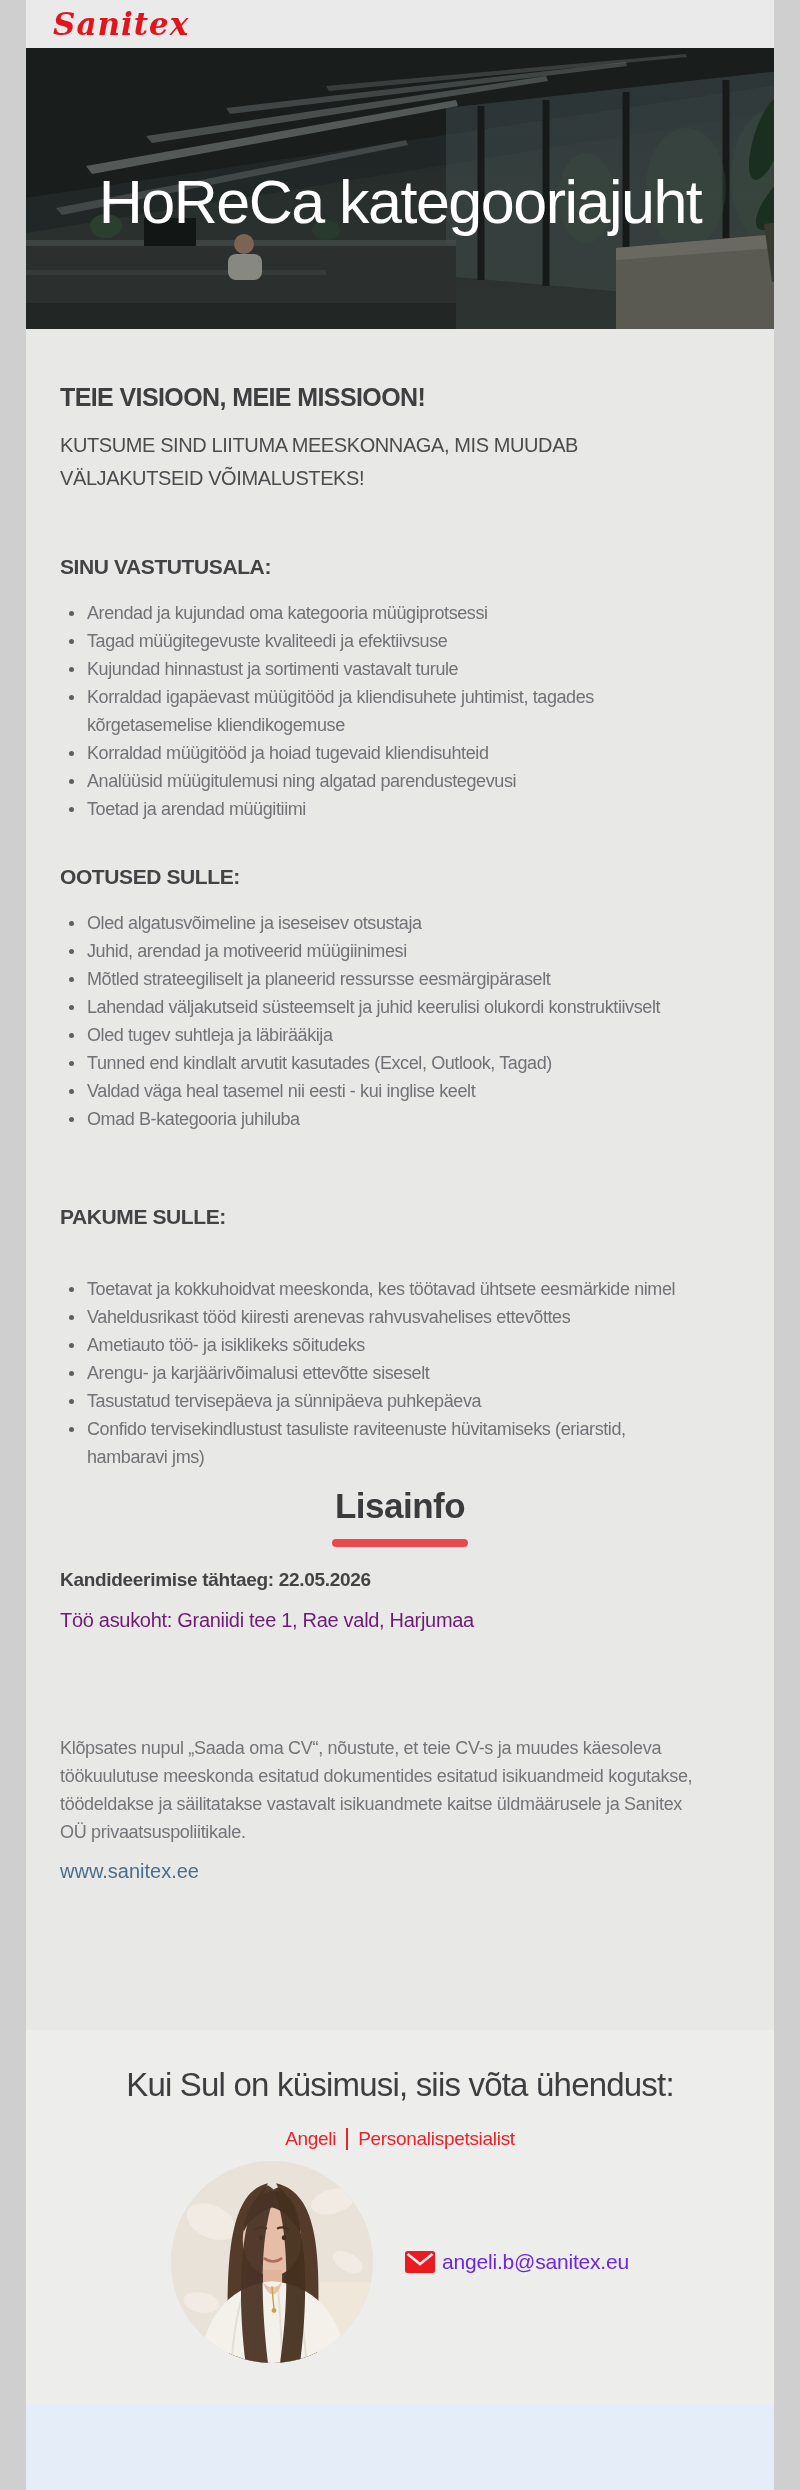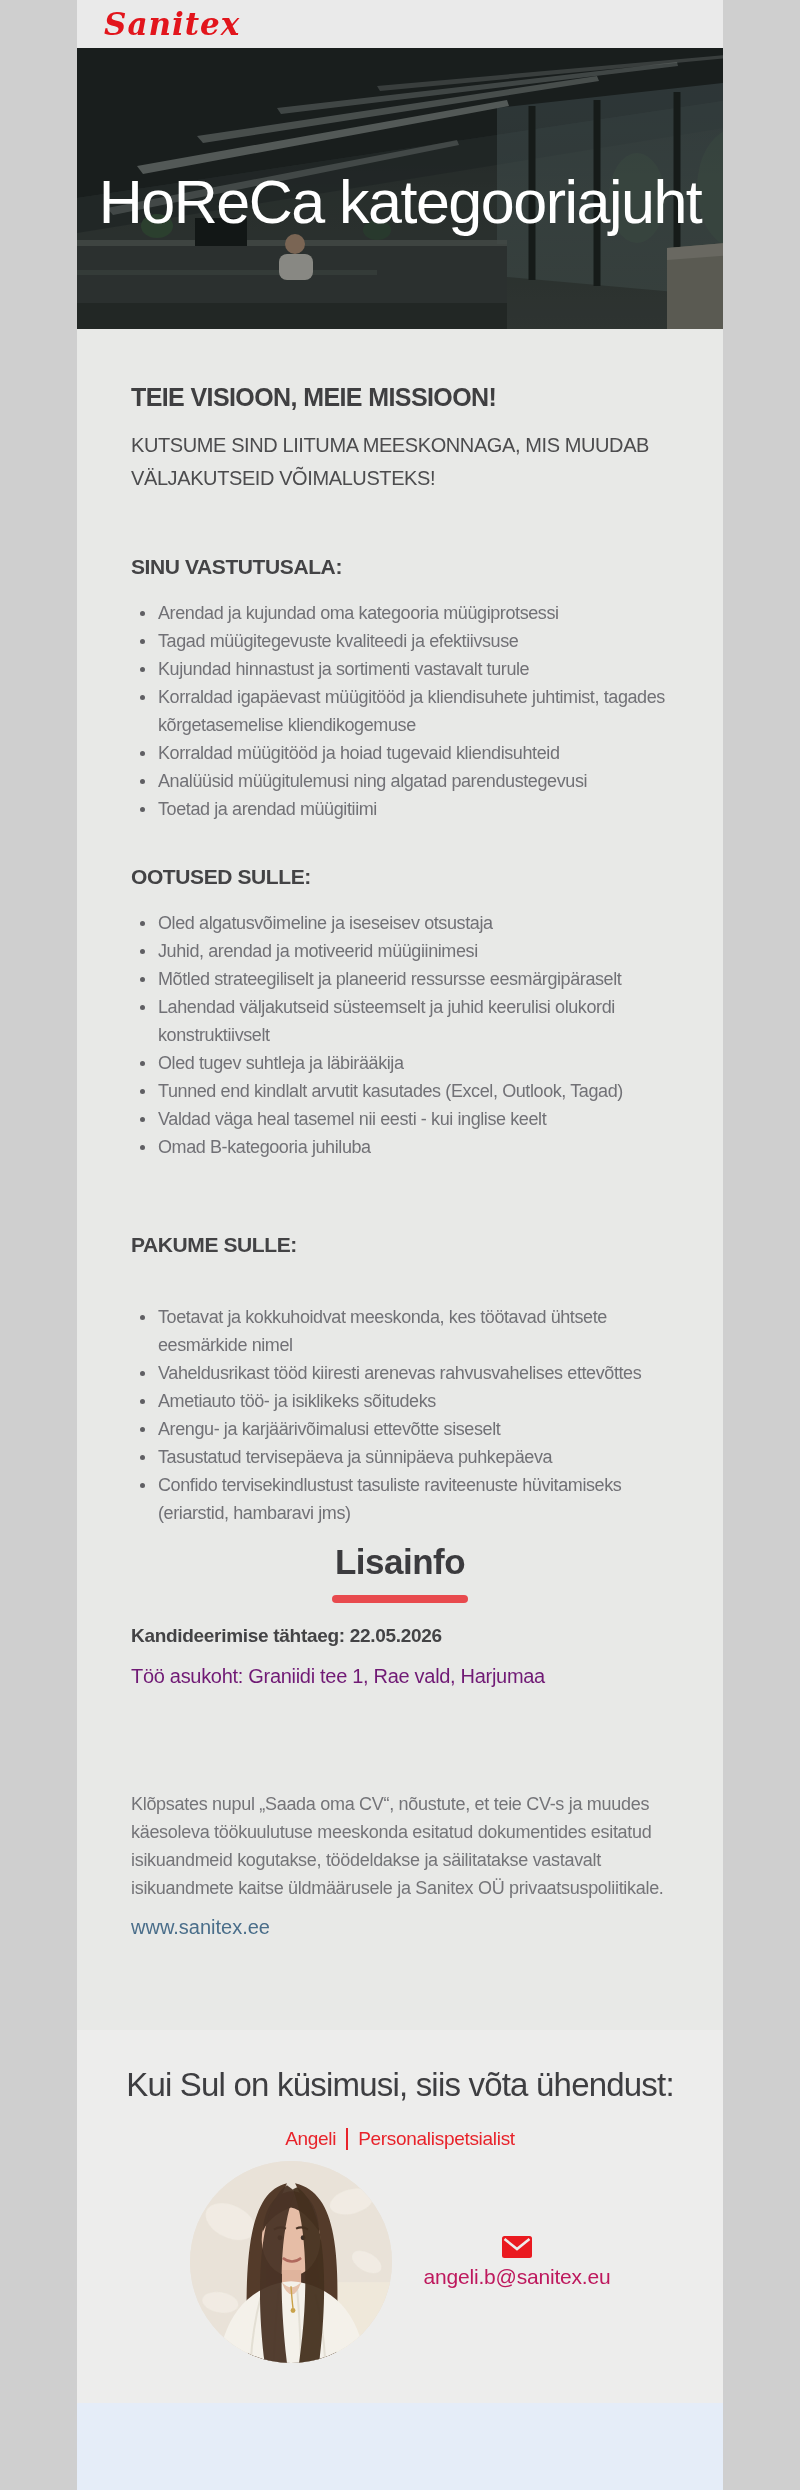--- a/index.html
+++ b/index.html
@@ -1,38 +1,38 @@
 <!DOCTYPE html>
 <html><head>
 <meta charset="utf-8">
 <style>
   * { margin:0; padding:0; box-sizing:border-box; }
   html,body { background:#cfcfcf; }
   .page {
-    width:646px; height:2490px; margin:0 auto; position:relative;
+    width:748px; height:2490px; margin:0 auto; position:relative;
     background:#e8e9e7; overflow:hidden;
     font-family:"Liberation Sans", sans-serif;
     -webkit-font-smoothing:antialiased;
   }
   
   .logo-band { height:48px; background:#eaeaea; display:flex; align-items:center; padding-left:27px; }
   .logo {
     font-family:"DejaVu Serif", serif; font-style:italic; font-weight:bold;
     font-size:31px; color:#e2151c; letter-spacing:1px;
   }
   
   .hero { position:relative; height:281px; overflow:hidden; background:#1d4ed8; }
   .hero svg { position:absolute; inset:0; display:block; }
   .hero-title {
     position:absolute; left:0; right:0; top:124px; text-align:center;
     color:#ffffff; font-size:61px; font-weight:500; letter-spacing:-1.5px;
     font-stretch:semi-condensed; line-height:1; white-space:nowrap;
   }
   
-  .content { height:1701px; padding:0 54px; overflow:hidden; }
+  .content { height:1701px; padding:0 34px; overflow:hidden; }
   .intro-heading {
     margin-top:54px; font-size:25px; font-weight:bold; color:#3f3f41;
     letter-spacing:-0.6px; font-stretch:condensed;
   }
   .intro-sub {
     margin-top:17px; font-size:20px; line-height:33px; color:#4c4c4e;
     letter-spacing:-0.4px; font-stretch:condensed; max-width:640px;
   }
   .sec-heading {
     font-size:21px; font-weight:bold; color:#434345;
@@ -72,21 +72,21 @@
   .contact-row {
     margin-top:11px; display:flex; align-items:center; justify-content:center; gap:32px;
   }
   .avatar {
     width:202px; height:202px; border-radius:50%; overflow:hidden; flex:0 0 auto;
     background:#e9e3da;
   }
   .avatar svg { display:block; }
   .email {
     display:flex; align-items:center; gap:7px; text-decoration:none; cursor:pointer;
-    color:#be185d; font-size:21px; letter-spacing:-0.2px;flex-direction:column;
+    color:#6d28d9; font-size:21px; letter-spacing:-0.2px;
   }
   .email svg { display:block; }
   
   .blue-band { height:87px; background:#e5edf8; }
 </style>
 </head>
 <body>
 
 <div class="page">
 

